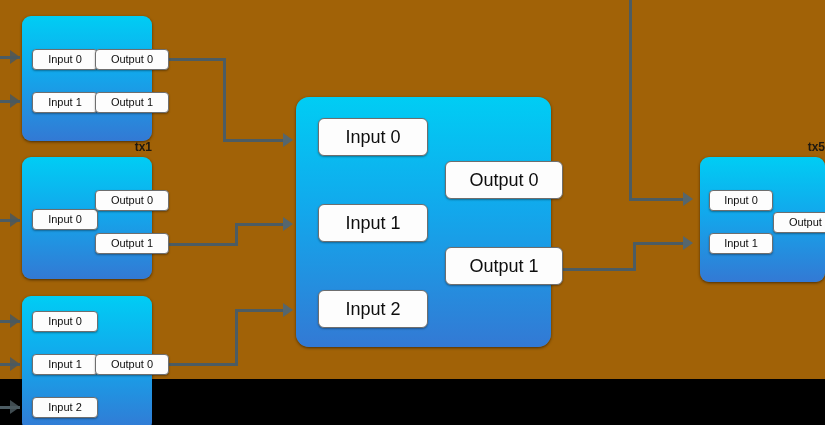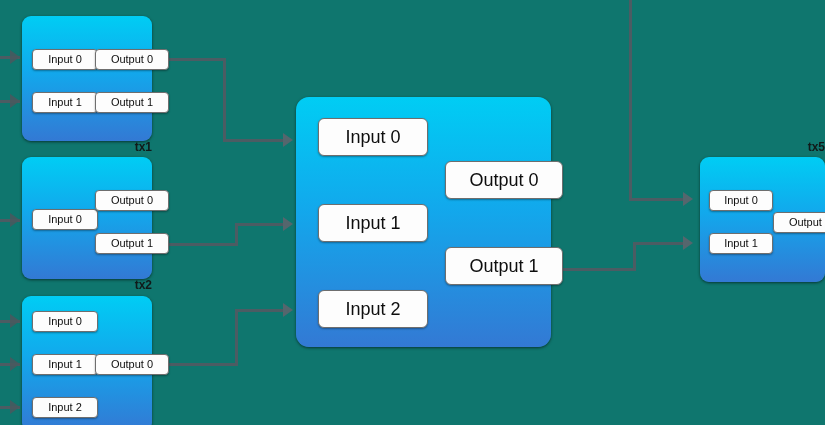--- a/index.html
+++ b/index.html
@@ -1,18 +1,18 @@
 <!DOCTYPE html>
 <html><head>
 <meta charset="utf-8">
 <style>
   html,body{margin:0;padding:0;background:#000;}
   body{width:825px;height:425px;overflow:hidden;
        font-family:"Liberation Sans","DejaVu Sans",sans-serif;}
-  #stage{position:relative;width:825px;height:425px;background:#0f766e;text-decoration:underline;}
+  #stage{position:relative;width:825px;height:379px;background:#a16207;text-decoration:underline;}
 
   .node{position:absolute;border-radius:9px;
         background:linear-gradient(180deg,#00cdf4 0%,#12a8ec 45%,#3379d4 100%);
         box-shadow:0 1px 3px rgba(0,0,0,.55);}
   .node.big{border-radius:13px;}
 
   .port{position:absolute;background:#fdfdfd;border:1px solid #6e6e6e;
         border-radius:4px;color:#0d0d0d;line-height:1;
         display:flex;align-items:center;justify-content:center;
         box-shadow:0 1px 2px rgba(0,0,0,.35);white-space:nowrap;}
@@ -84,21 +84,20 @@
     <div class="port s" style="left:73px;top:33px;width:58px;">Output 0</div>
     <div class="port s" style="left:73px;top:76px;width:58px;">Output 1</div>
   </div>
   <div class="nodelabel" style="left:22px;top:140px;width:130px;">tx1</div>
 
   <div class="node" style="left:22px;top:157px;width:130px;height:122px;">
     <div class="port s" style="left:10px;top:52px;width:50px;">Input 0</div>
     <div class="port s" style="left:73px;top:33px;width:58px;">Output 0</div>
     <div class="port s" style="left:73px;top:76px;width:58px;">Output 1</div>
   </div>
-  <div class="nodelabel" style="left:22px;top:278px;width:130px;">tx2</div>
 
   <div class="node" style="left:22px;top:296px;width:130px;height:135px;">
     <div class="port s" style="left:10px;top:15px;width:50px;">Input 0</div>
     <div class="port s" style="left:10px;top:58px;width:50px;">Input 1</div>
     <div class="port s" style="left:10px;top:101px;width:50px;">Input 2</div>
     <div class="port s" style="left:73px;top:58px;width:58px;">Output 0</div>
   </div>
 
   <div class="node big" style="left:296px;top:97px;width:255px;height:250px;">
     <div class="port l" style="left:22px;top:21px;width:82px;">Input 0</div>

